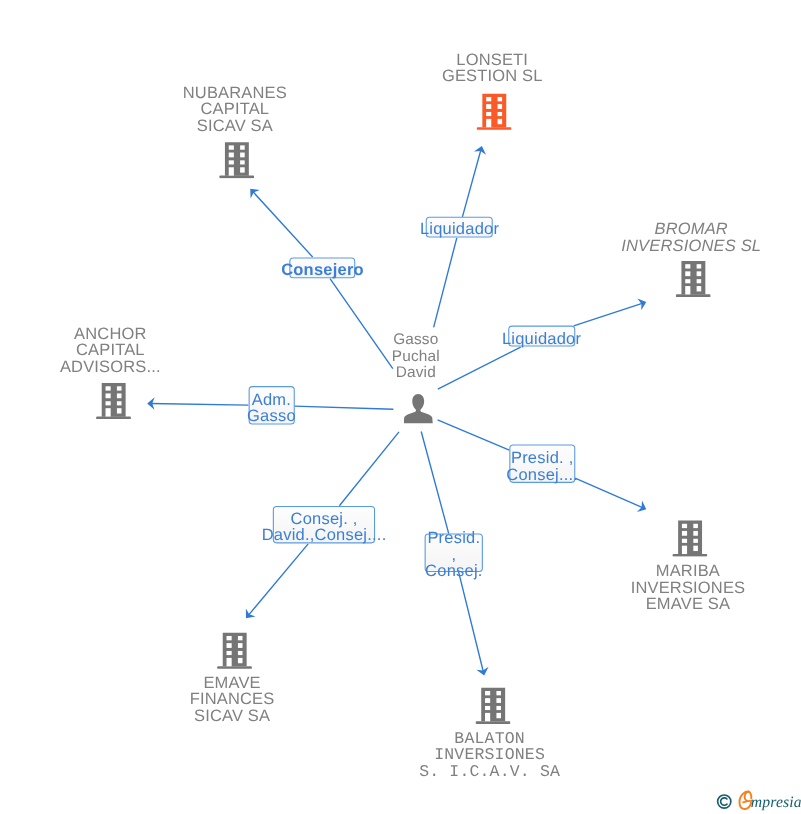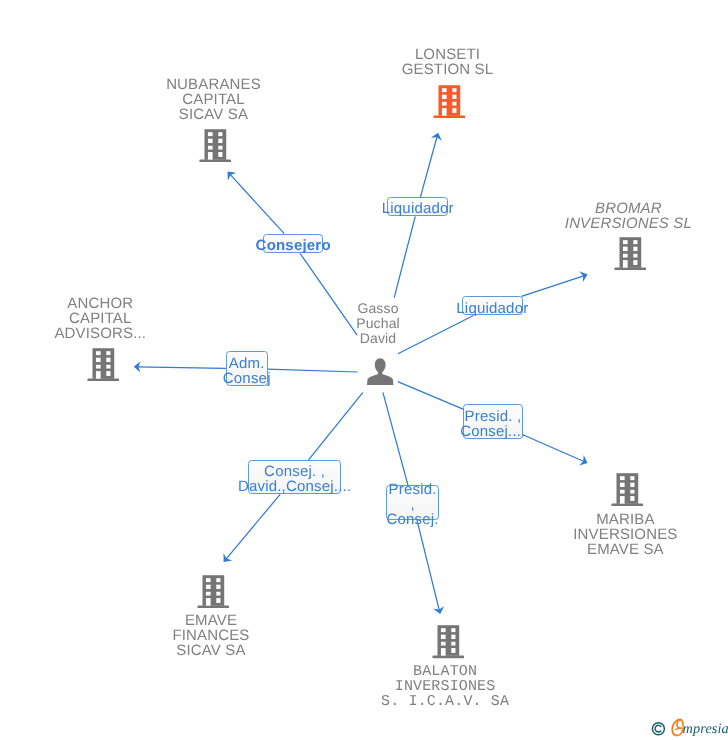--- a/index.html
+++ b/index.html
@@ -204,21 +204,21 @@
         </svg></div>
       <div class="node-label center-label" style="left: 288px; top: 300.8px; width: 180px;">Gasso
 Puchal
 David</div>
     </div>
   <div id="rels-layer">
       <div class="relbox" style="left: 387.3px; top: 197.2px; width: 60.9px; height: 19.1px;">Liquidador</div>
       <div class="relbox" style="left: 262.9px; top: 233.7px; width: 60.6px; height: 19.6px; font-weight: bold;">Consejero</div>
       <div class="relbox" style="left: 461.8px; top: 296.3px; width: 61.1px; height: 19.2px;">Liquidador</div>
       <div class="relbox two" style="left: 225.8px; top: 351.4px; width: 41.9px; height: 34.4px;">Adm.
-Consej</div>
+Gasso</div>
       <div class="relbox two" style="left: 463px; top: 404.2px; width: 59.8px; height: 35px;">Presid. ,
 Consej....</div>
       <div class="relbox two" style="left: 385.7px; top: 485.1px; width: 53.8px; height: 34.5px;">Presid. ,
 Consej.</div>
       <div class="relbox two" style="left: 247.8px; top: 459.8px; width: 93.6px; height: 34.6px;">Consej. ,
 David.,Consej....</div>
     </div>
 
   <div id="logo"><svg width="90" height="32" viewBox="0 0 90 32">
    <g fill="none" stroke="#16606e">

